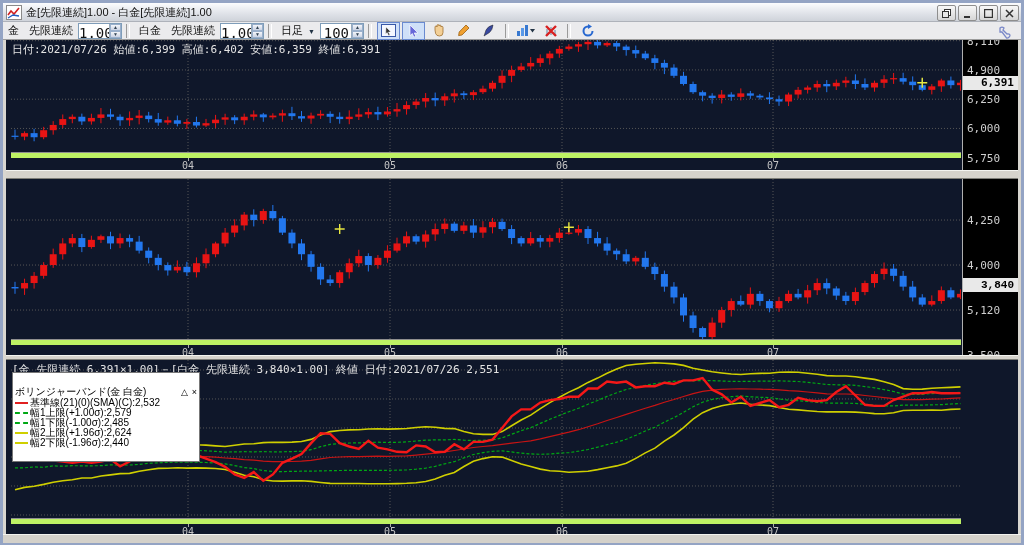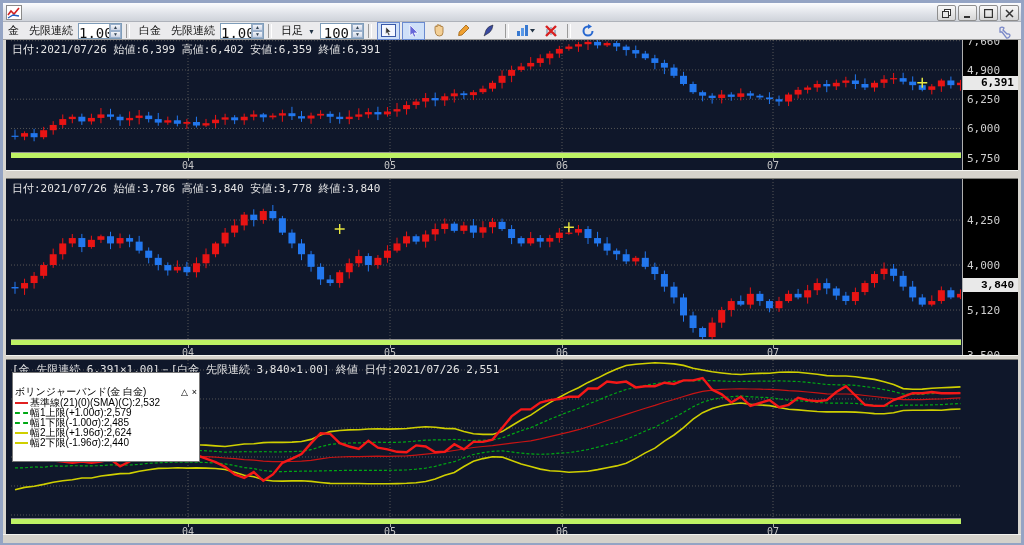--- a/index.html
+++ b/index.html
@@ -62,20 +62,21 @@
 </head>
 <body>
 
 <div class="window">
 
   <div class="titlebar">
     <svg class="ticon" viewBox="0 0 14 13">
       <polyline points="1,9 4,5 7,8 12,2" fill="none" stroke="#d02020" stroke-width="1.6"></polyline>
       <polyline points="1,12 6,9 12,10" fill="none" stroke="#2060c0" stroke-width="1.3"></polyline>
     </svg>
+    <span class="ttext">金[先限連続]1.00 - 白金[先限連続]1.00</span>
     <div class="tbtns">
       <div class="tbtn">
         <svg width="9" height="9" viewBox="0 0 9 9">
           <rect x="2.5" y="0.5" width="6" height="6" fill="#fff" stroke="#333"></rect>
           <rect x="0.5" y="2.5" width="6" height="6" fill="#e8e8e8" stroke="#333"></rect>
         </svg>
       </div>
       <div class="tbtn">
         <svg width="9" height="9" viewBox="0 0 9 9">
           <rect x="1" y="7" width="6" height="2" fill="#333"></rect>
@@ -404,21 +405,21 @@
           <span class="mtick" style="left: 177px;"></span>
           <span class="mlabel" style="left: 171px;">04</span>
           <span class="mtick" style="left: 379px;"></span>
           <span class="mlabel" style="left: 373px;">05</span>
           <span class="mtick" style="left: 551px;"></span>
           <span class="mlabel" style="left: 545px;">06</span>
           <span class="mtick" style="left: 762px;"></span>
           <span class="mlabel" style="left: 756px;">07</span>
         </div>
       <div class="axiscol" id="axis0" style="height:130px;">
-          <span class="ytick" style="top: -5.298px;">7,660</span>
+          <span class="ytick" style="top: -5.298px;">8,110</span>
           <span class="ytick" style="top: 23.952px;">4,900</span>
           <span class="ytick" style="top: 53.202px;">6,250</span>
           <span class="ytick" style="top: 82.452px;">6,000</span>
           <span class="ytick" style="top: 111.702px;">5,750</span>
           <div class="pricetag" style="top: 35.705px;">6,391</div>
         </div>
     </div>
     <div class="divider" style="top:130px;height:9px;"></div>
 
     <div class="panel" id="panel1" style="top:139px;height:176px;">
@@ -627,21 +628,20 @@
           <line x1="930.35" y1="107.4462823704" x2="930.35" y2="124.75716221639871" stroke="#e81414" stroke-width="1"></line>
           <rect x="926.85" y="111.24" width="7" height="10.799999999999997" fill="#e81414"></rect>
           <line x1="939.9000000000001" y1="108.39830563236158" x2="939.9000000000001" y2="120.20880820452788" stroke="#2277ee" stroke-width="1"></line>
           <rect x="936.4000000000001" y="111.24" width="7" height="7.200000000000003" fill="#2277ee"></rect>
           <line x1="949.45" y1="110.3950507111693" x2="949.45" y2="120.07516153292585" stroke="#e81414" stroke-width="1"></line>
           <rect x="945.95" y="114.83999999999999" width="7" height="3.6000000000000085" fill="#e81414"></rect>
           <line x1="0" y1="160.5" x2="950" y2="160.5" stroke="#8f8f8f"></line>
           <path d="M323.70000000000005,50.04 H333.70000000000005 M328.70000000000005,45.04 V55.04" stroke="#e8e840" stroke-width="1.4"></path>
           <path d="M552.9000000000001,48.239999999999995 H562.9000000000001 M557.9000000000001,43.239999999999995 V53.239999999999995" stroke="#e8e840" stroke-width="1.4"></path>
         </svg>
-      <div class="infoline">日付:2021/07/26 始値:3,786 高値:3,840 安値:3,778 終値:3,840</div>
       <div class="monthstrip" id="mstrip1" style="top:161px;height:15px;">
           <span class="mtick" style="left: 177px;"></span>
           <span class="mlabel" style="left: 171px;">04</span>
           <span class="mtick" style="left: 379px;"></span>
           <span class="mlabel" style="left: 373px;">05</span>
           <span class="mtick" style="left: 551px;"></span>
           <span class="mlabel" style="left: 545px;">06</span>
           <span class="mtick" style="left: 762px;"></span>
           <span class="mlabel" style="left: 756px;">07</span>
         </div>

